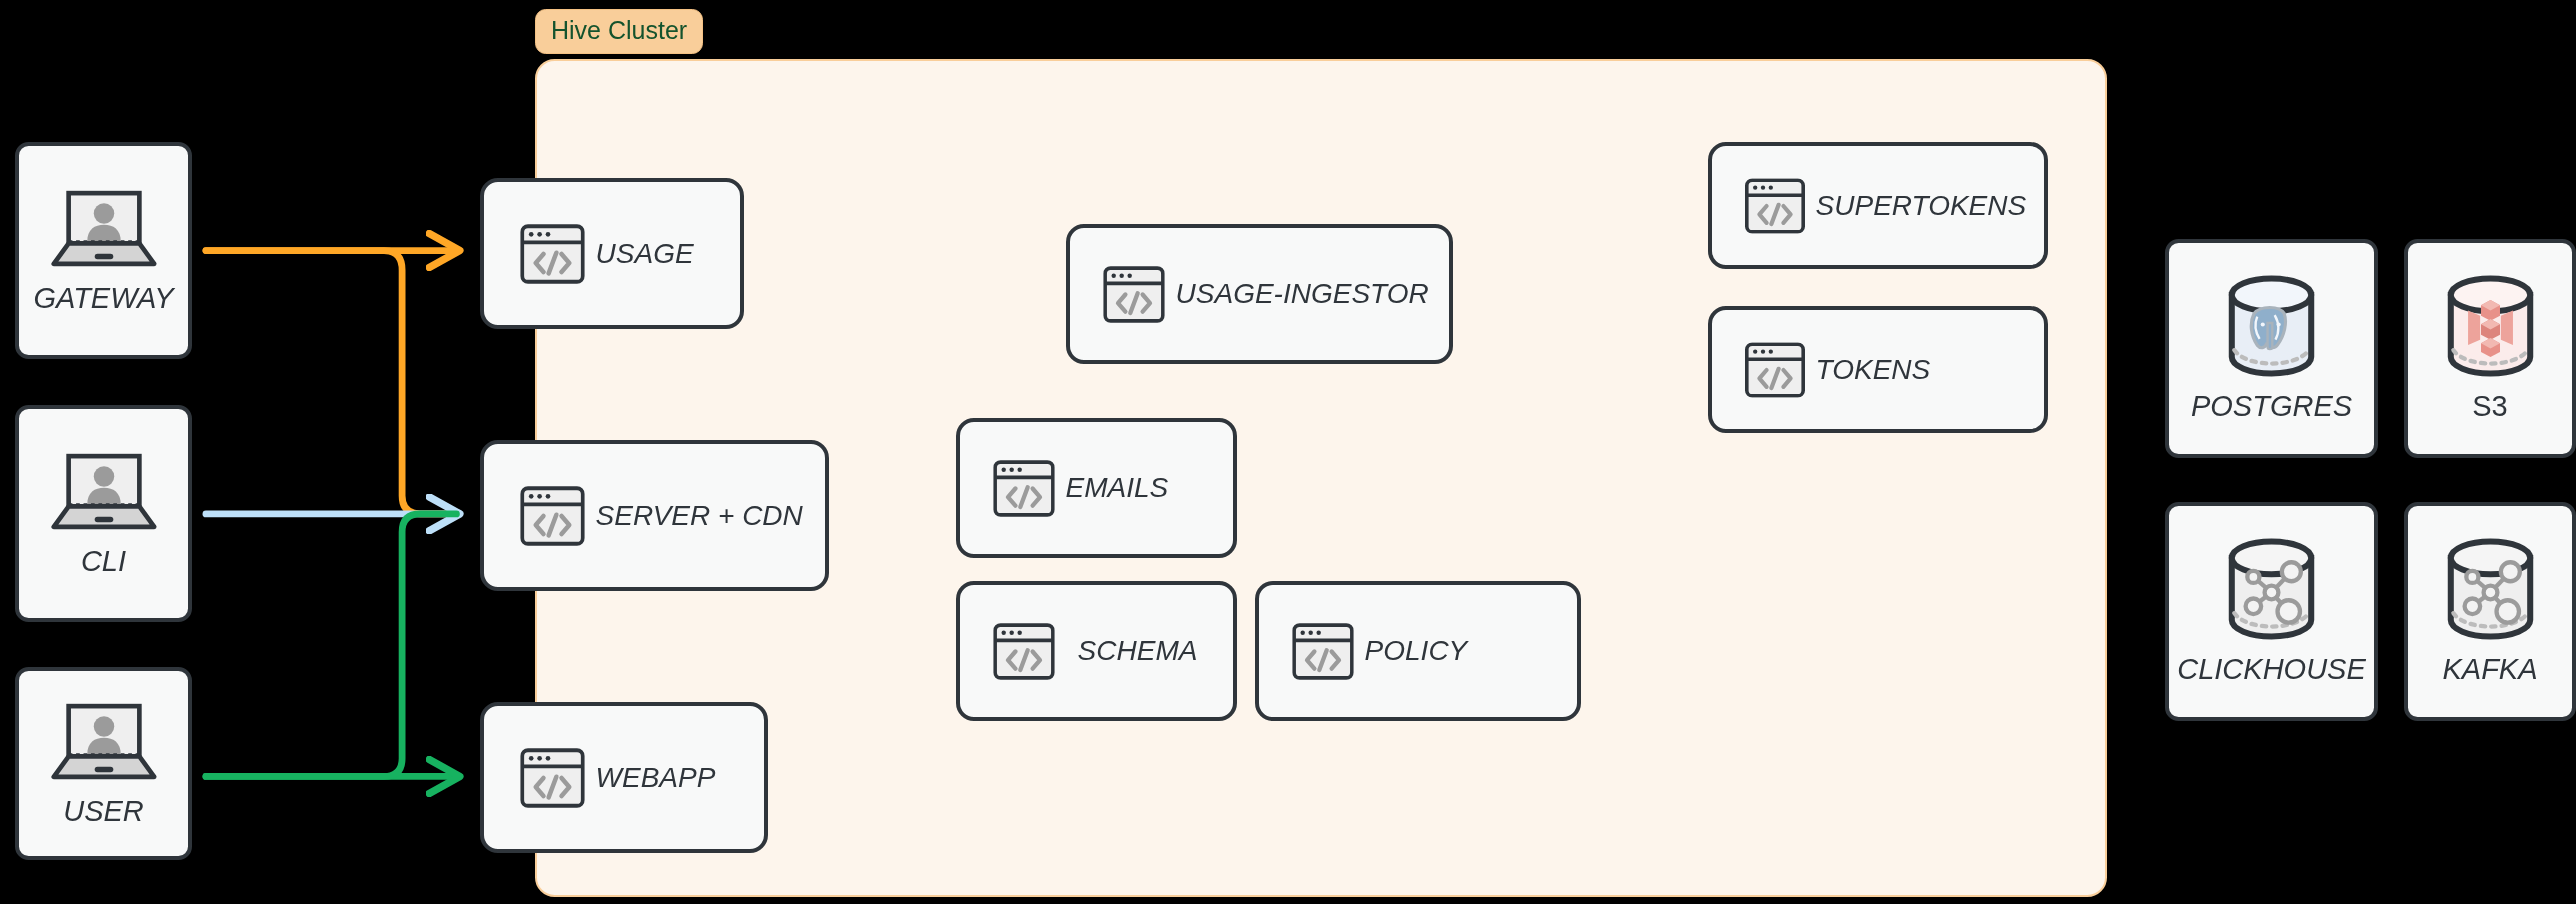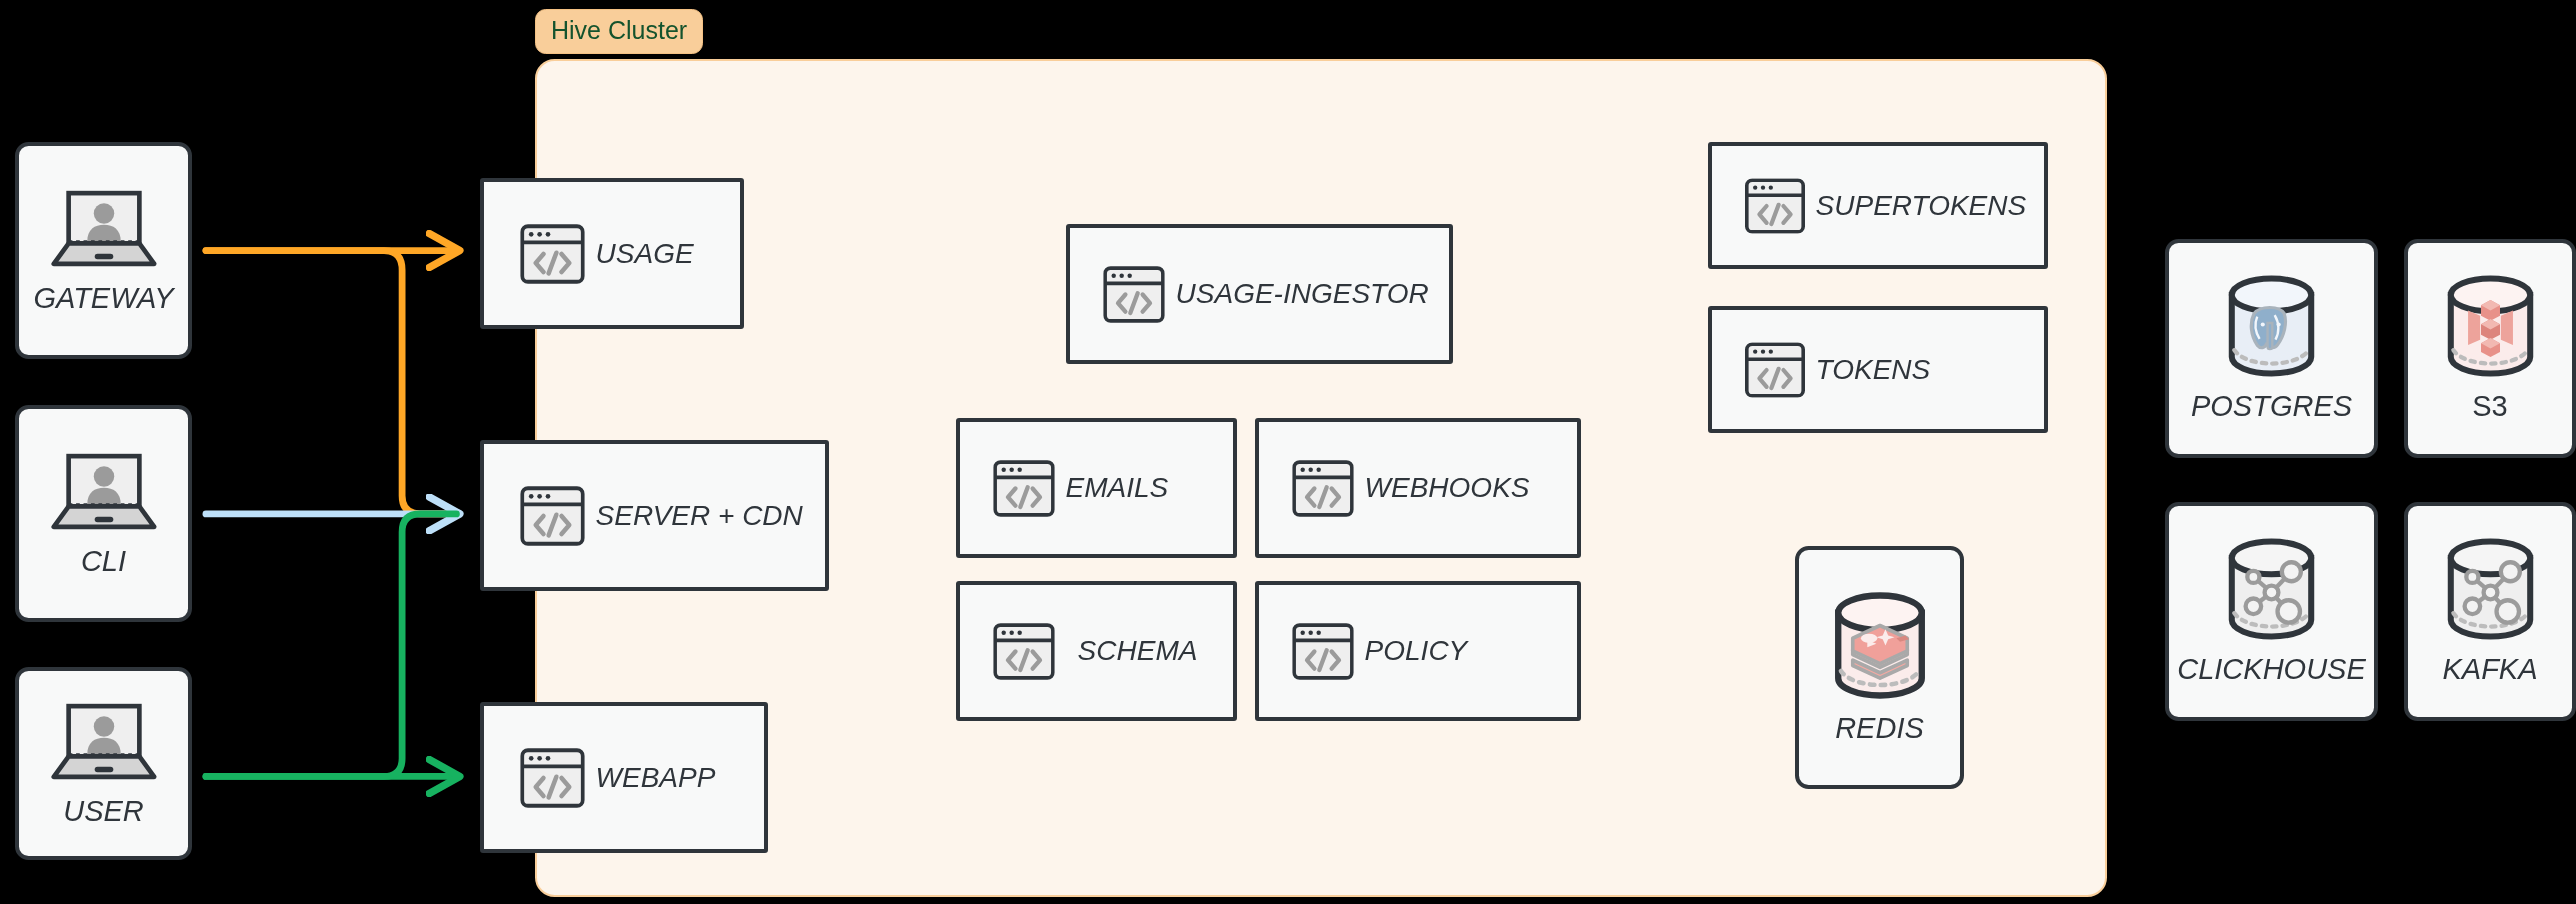--- a/index.html
+++ b/index.html
@@ -30,21 +30,21 @@
     line-height: 1;
     padding: 8.3px 15px 9.8px 15px;
     white-space: nowrap;
   }
 
   
   .node {
     position: absolute;
     background: #F8F9F9;
     border: 4.5px solid #2F353B;
-    border-radius: 3px;
+    border-radius: 18px;
     display: flex;
     align-items: center;
   }
   .node.svc { justify-content: flex-start; }
   .node.stack {
     flex-direction: column;
     justify-content: center;
     border-radius: 13.6px;
   }
 
@@ -252,44 +252,36 @@
 
   <div class="node svc" style="left:956px; top:418px; width:281px; height:140px; padding-left:33px;">
     <span class="icon-wrap">
       <svg width="62" height="57" viewBox="0 0 82 76">
           <use href="#sym-code-window"></use>
         </svg>
     </span>
     <span class="node-label">EMAILS</span>
   </div>
 
-  <div class="node svc" style="left:1255px; top:418px; width:326px; height:140px; padding-left:33px;">
+
+  <div class="node svc" style="left:956px; top:581px; width:281px; height:140px; padding-left:33px;gap:12px;">
     <span class="icon-wrap">
       <svg width="62" height="57" viewBox="0 0 82 76">
           <use href="#sym-code-window"></use>
         </svg>
     </span>
-    <span class="node-label">WEBHOOKS</span>
-  </div>
-
-  <div class="node svc" style="left:956px; top:581px; width:281px; height:140px; padding-left:33px;gap:12px;">
+    <span class="node-label">SCHEMA</span>
+  </div>
+
+  <div class="node svc" style="left:1255px; top:581px; width:326px; height:140px; padding-left:33px;">
     <span class="icon-wrap">
       <svg width="62" height="57" viewBox="0 0 82 76">
           <use href="#sym-code-window"></use>
         </svg>
     </span>
-    <span class="node-label">SCHEMA</span>
-  </div>
-
-  <div class="node svc" style="left:1255px; top:581px; width:326px; height:140px; padding-left:33px;">
-    <span class="icon-wrap">
-      <svg width="62" height="57" viewBox="0 0 82 76">
-          <use href="#sym-code-window"></use>
-        </svg>
-    </span>
     <span class="node-label">POLICY</span>
   </div>
 
   <div class="node svc" style="left:1708px; top:142px; width:340px; height:127px; padding-left:33px;">
     <span class="icon-wrap">
       <svg width="60" height="56" viewBox="0 0 80 74">
           <use href="#sym-code-window"></use>
         </svg>
     </span>
     <span class="node-label">SUPERTOKENS</span>
@@ -297,28 +289,20 @@
 
   <div class="node svc" style="left:1708px; top:306px; width:340px; height:127px; padding-left:33px;">
     <span class="icon-wrap">
       <svg width="60" height="56" viewBox="0 0 80 74">
           <use href="#sym-code-window"></use>
         </svg>
     </span>
     <span class="node-label">TOKENS</span>
   </div>
 
-  <div class="node stack" style="left:1795px; top:546px; width:169px; height:243px;">
-    <span class="icon-wrap">
-      <svg width="100" height="109" viewBox="0 0 132 144">
-          <use href="#sym-cyl-redis"></use>
-        </svg>
-    </span>
-    <span class="node-label">REDIS</span>
-  </div>
 
   <div class="node stack" style="left:2165px; top:239px; width:213px; height:219px;">
     <span class="icon-wrap">
       <svg width="95" height="104" viewBox="0 0 126 138">
           <use href="#sym-cyl-postgres"></use>
         </svg>
     </span>
     <span class="node-label">POSTGRES</span>
   </div>
 

